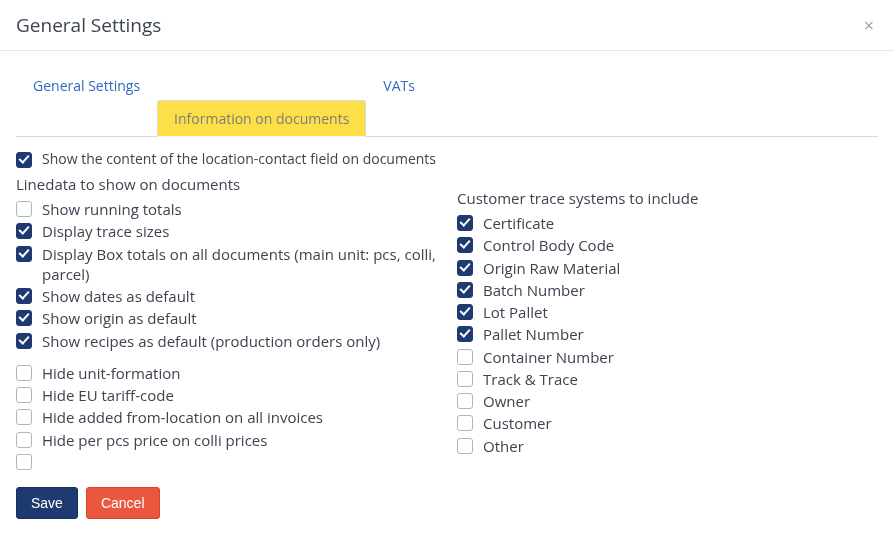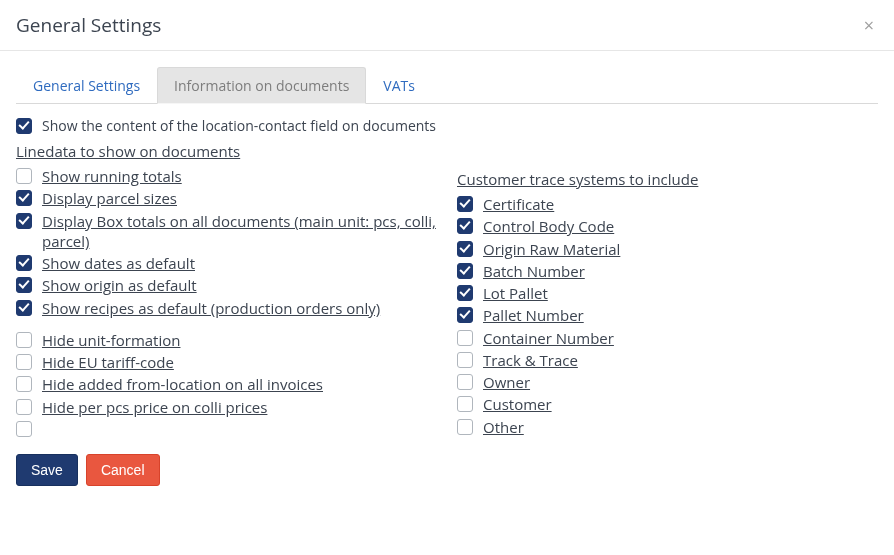--- a/index.html
+++ b/index.html
@@ -46,28 +46,29 @@
     font-size: 14px;
     color: #2f6bbf;
     cursor: pointer;
     border: 1px solid transparent;
     border-bottom: none;
     margin-bottom: -1px;
     background: transparent;
   }
   .tab.active {
     color: #7d7d7d;
-    background: #e5e5e5;
+    background: #fde047;
     border: 1px solid #d9d9d9;
     border-bottom: 1px solid #f6f6f6;
     border-radius: 3px 3px 0 0;
+    margin-top: 33px;
   }
   .row-top {
     display: flex;
-    align-items: flex-start;
+    align-items: center;
     gap: 10px;
     margin: 6px 0 4px 0;
   }
   .check {
     position: relative;
     width: 16px;
     height: 16px;
     border: 1px solid #b0b6bd;
     border-radius: 3px;
     flex: none;
@@ -86,23 +87,22 @@
     top: 0px;
     width: 4px;
     height: 8px;
     border: solid #fff;
     border-width: 0 2px 2px 0;
     transform: rotate(42deg);
   }
   .columns {
     display: flex;
     gap: 20px;
-    align-items: flex-end;
+    align-items: center;
     margin-top: 6px;
-    text-decoration: underline;
   }
   .col { flex: 1; min-width: 0; }
   .section-title {
     font-size: 15px;
     color: #3c4450;
     margin: 0 0 4px 0;
   }
   .opt {
     display: flex;
     align-items: flex-start;
@@ -158,21 +158,21 @@
 
       <div class="col">
         <div class="section-title">Linedata to show on documents</div>
         <div id="leftList">
             <div class="opt">
               <span class="check"></span>
               <span class="lbl">Show running totals</span>
             </div>
             <div class="opt">
               <span class="check checked"></span>
-              <span class="lbl">Display parcel sizes</span>
+              <span class="lbl">Display trace sizes</span>
             </div>
             <div class="opt">
               <span class="check checked"></span>
               <span class="lbl">Display Box totals on all documents (main unit: pcs, colli, parcel)</span>
             </div>
             <div class="opt">
               <span class="check checked"></span>
               <span class="lbl">Show dates as default</span>
             </div>
             <div class="opt">

